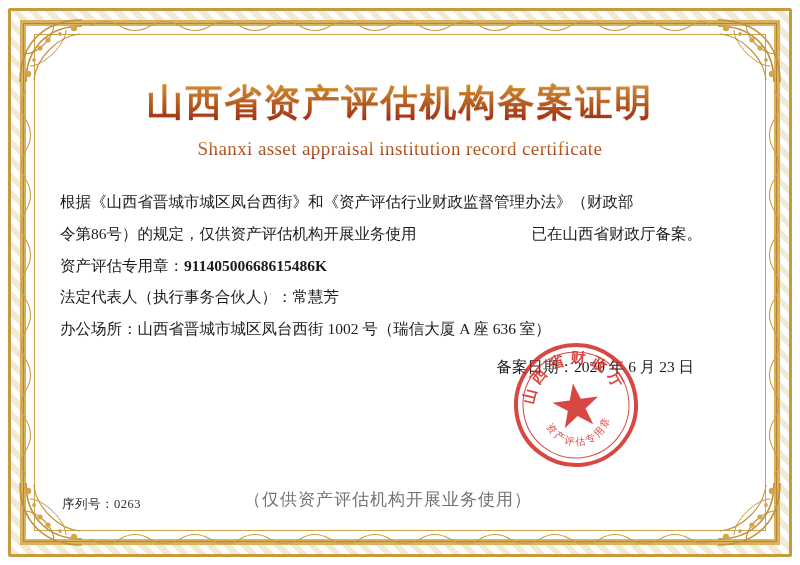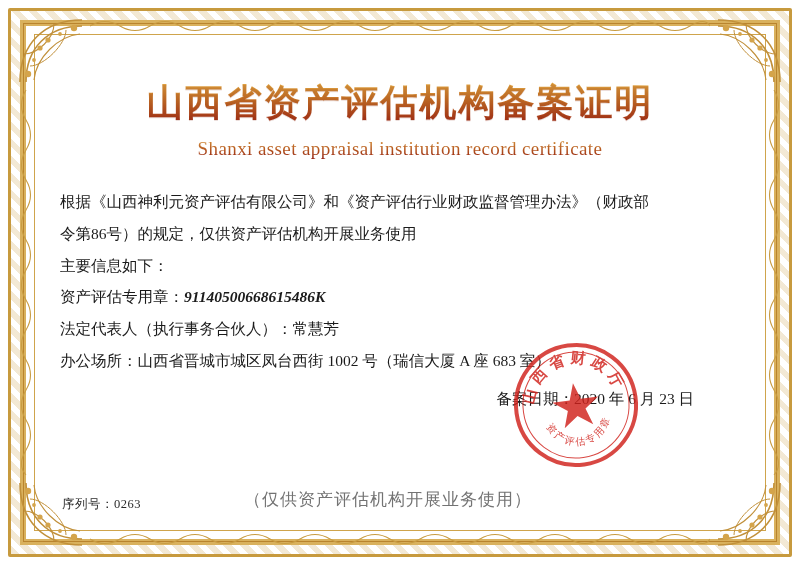--- a/index.html
+++ b/index.html
@@ -124,21 +124,21 @@
     padding-left: 6px;
   }
   .para1 .row1 { display: block; }
   .para1 .row2 {
     display: flex;
     justify-content: space-between;
     align-items: baseline;
     padding-right: 40px;
   }
   .line { padding-left: 6px; }
-  .bold-num { font-weight: bold; font-style: italic; }
+  .bold-num { font-weight: bold; }
 
   .date-line {
     margin-top: 6px;
     text-align: right;
     padding-right: 48px;
     font-size: 15.5px;
     color: #1b1b1b;
   }
 
   .footer {
@@ -293,38 +293,38 @@
   </div>
 
   <div class="content">
 
     <div class="title-cn">山西省资产评估机构备案证明</div>
     <div class="title-en">Shanxi asset appraisal institution record certificate</div>
 
     <div class="body">
 
       <div class="para1">
-        <span class="row1">根据《山西神利元资产评估有限公司》和《资产评估行业财政监督管理办法》（财政部</span>
+        <span class="row1">根据《山西省晋城市城区凤台西街》和《资产评估行业财政监督管理办法》（财政部</span>
         <span class="row2">
           <span>令第86号）的规定，仅供资产评估机构开展业务使用</span>
+          <span>已在山西省财政厅备案。</span>
         </span>
       </div>
 
-      <div class="line">主要信息如下：</div>
 
       <div class="line">
         <span>资产评估专用章：</span><span class="bold-num">91140500668615486K</span>
       </div>
 
       <div class="line">
         <span>法定代表人（执行事务合伙人）：</span><span>常慧芳</span>
       </div>
 
       <div class="line">
-        <span>办公场所：</span><span>山西省晋城市城区凤台西街 1002 号（瑞信大厦 A 座 683 室）</span>
+        <span>办公场所：</span><span>山西省晋城市城区凤台西街 1002 号（瑞信大厦 A 座 636 室）</span>
       </div>
 
 
       <div class="date-line">备案日期：2020 年 6 月 23 日</div>
     </div>
 
     <div class="seal">
       <svg width="132" height="132" viewBox="0 0 132 132">
         <g transform="rotate(-8 66 66)">
           <circle cx="66" cy="66" r="60" fill="none" stroke="#d0211b" stroke-width="4"></circle>

